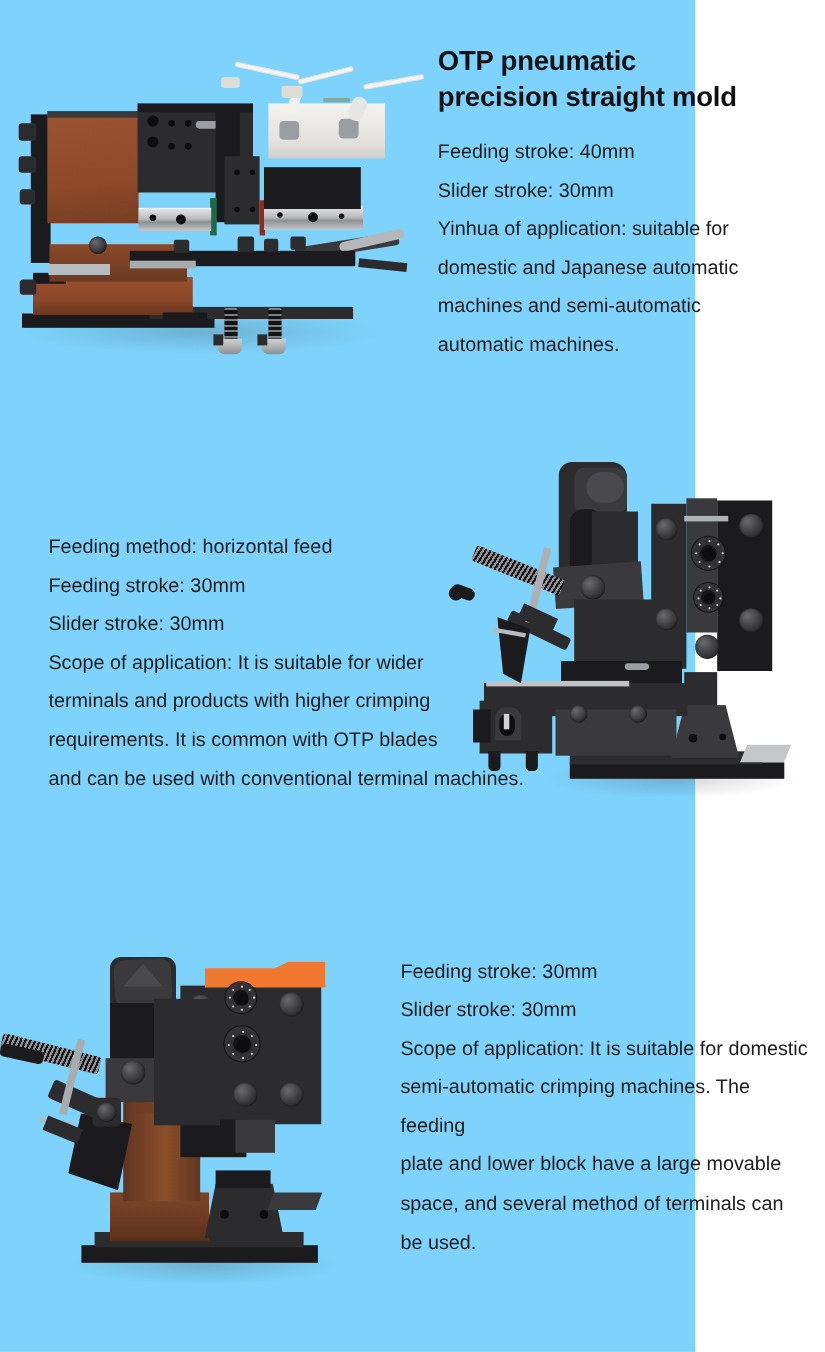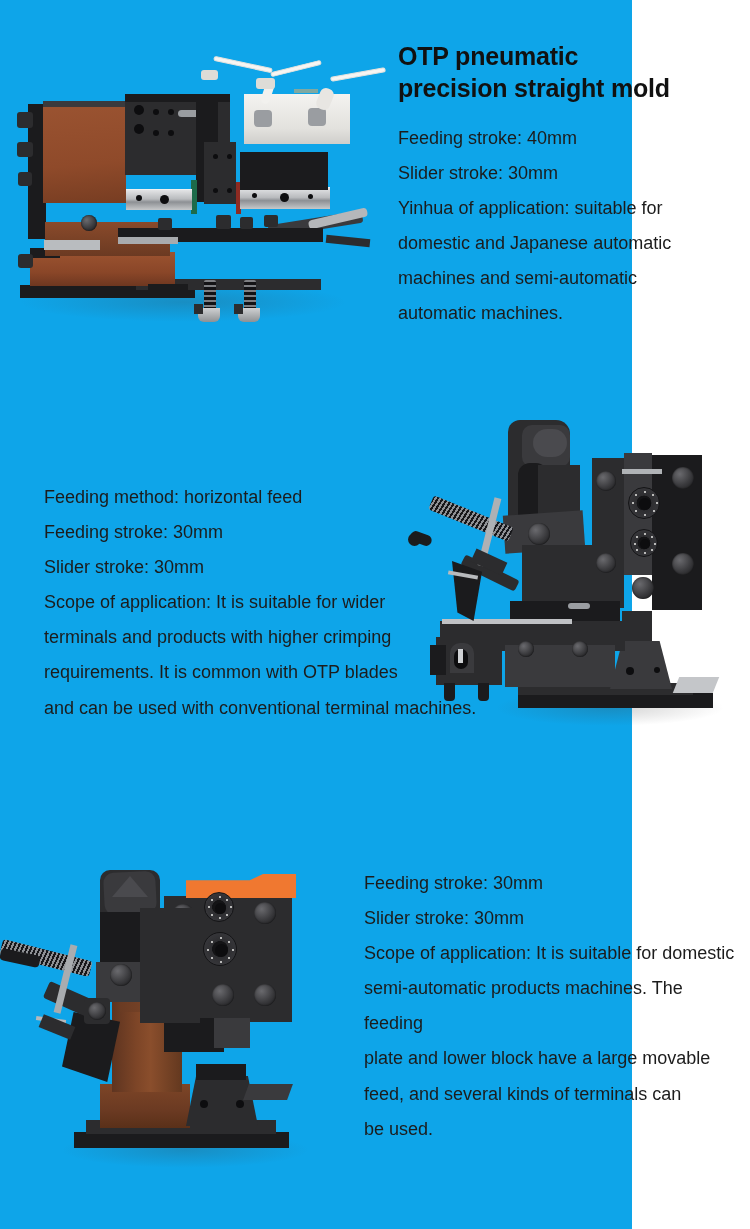--- a/index.html
+++ b/index.html
@@ -3,21 +3,21 @@
 <meta charset="utf-8">
 <style>
   * { box-sizing: border-box; margin: 0; padding: 0; }
   html, body {
     width: 750px; height: 1229px;
     background: #ffffff;
     font-family: "Liberation Sans", sans-serif;
     color: #1a1a1a;
     overflow: hidden;
   }
-  .page { position: relative; width: 632px; height: 1229px; background: #0ea5e9; }
+  .page { position: relative; width: 632px; height: 1229px; background: #7dd3fc; }
 
   .section { position: absolute; width: 750px; }
   .sec1 { top: 0; height: 390px; }
   .sec2 { top: 390px; height: 420px; }
   .sec3 { top: 810px; height: 419px; }
 
   .photo { position: absolute; }
   .copy  { position: absolute; }
 
   .title {
@@ -359,21 +359,21 @@
       <div class="bolt" style="left:88px; top:170px; width:18px; height:18px;"></div>
       <div class="sil2" style="left:36px; top:186px; width:30px; height:4px; transform:rotate(8deg); background:#b6b9bc;"></div>
       <div class="blk" style="left:40px; top:188px; width:34px; height:14px; transform:rotate(22deg);"></div>
     </div>
 
     <div class="copy" style="left:364px; top:36px; width:380px;">
       <div class="specs" style="margin-top:20px;">
         <div class="spec-line">Feeding stroke: 30mm</div>
         <div class="spec-line">Slider stroke: 30mm</div>
         <div class="spec-line">Scope of application: It is suitable for domestic</div>
-        <div class="spec-line">semi-automatic products machines. The feeding</div>
+        <div class="spec-line">semi-automatic crimping machines. The feeding</div>
         <div class="spec-line">plate and lower block have a large movable</div>
-        <div class="spec-line">feed, and several kinds of terminals can</div>
+        <div class="spec-line">space, and several method of terminals can</div>
         <div class="spec-line">be used.</div>
       </div>
     </div>
   </div>
 
 </div>
 
 </body></html>

